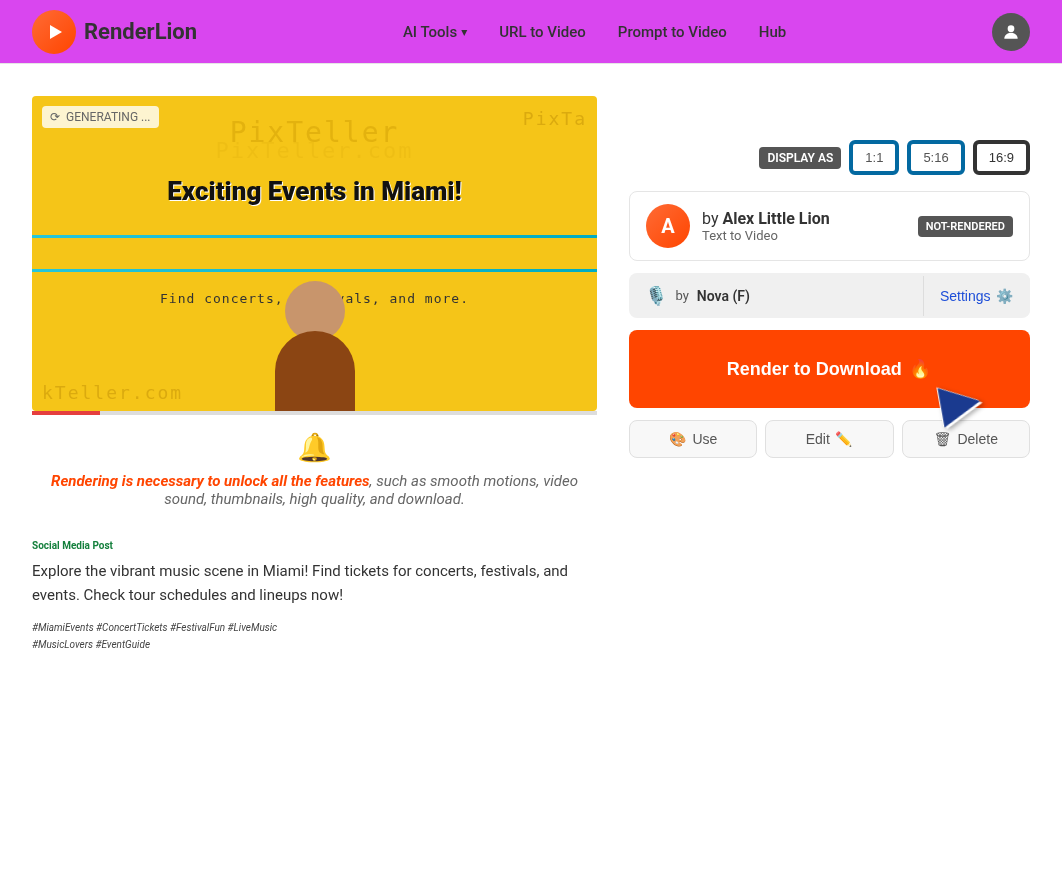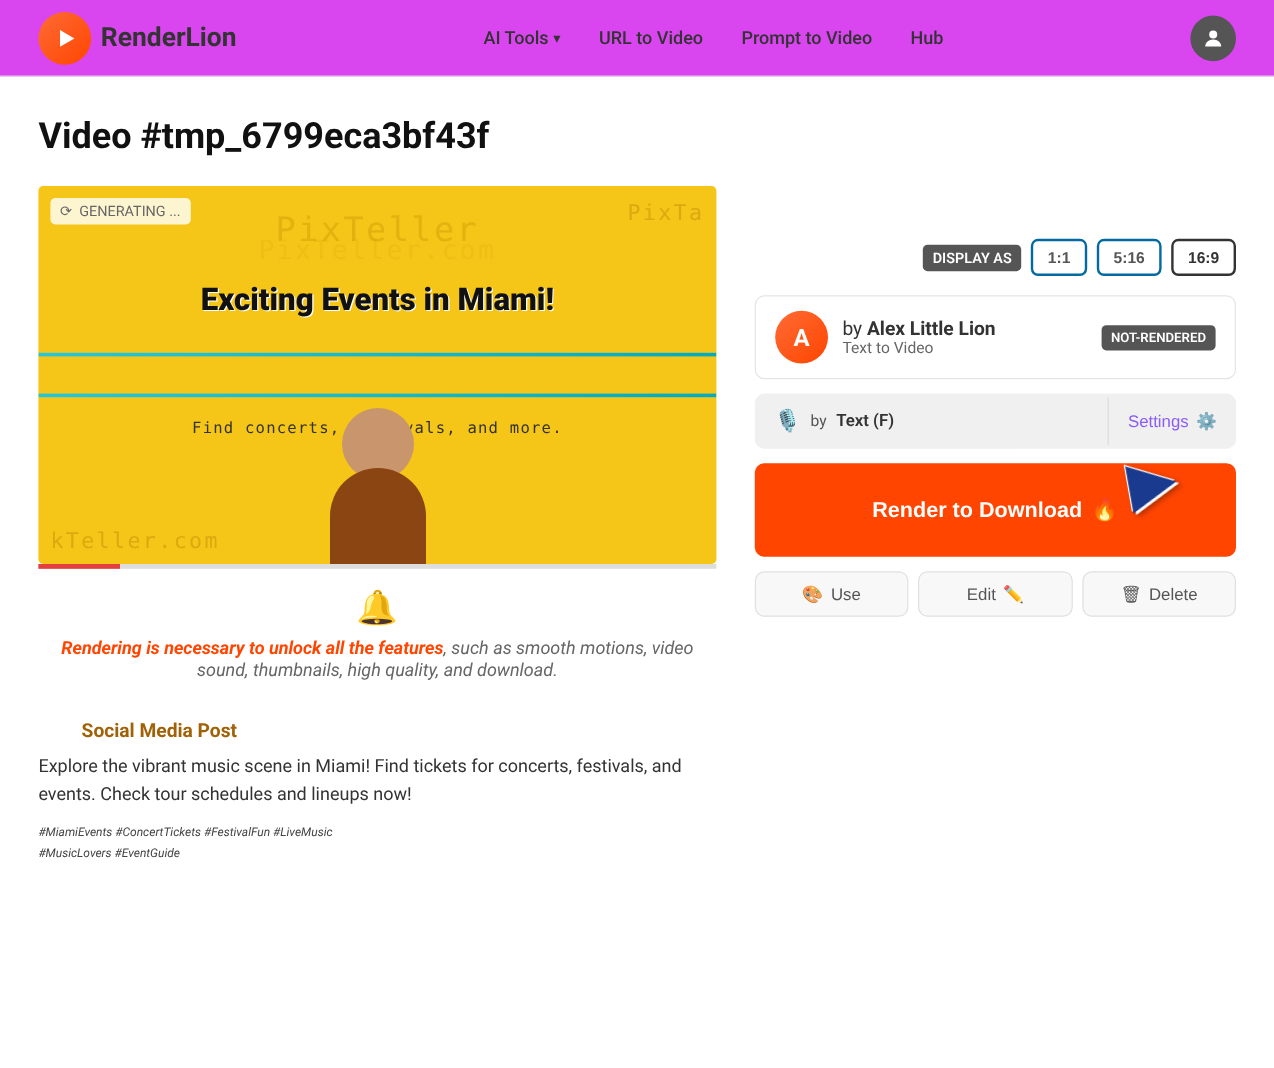--- a/index.html
+++ b/index.html
@@ -87,38 +87,38 @@
 
     
     .notice-area { text-align: center; margin-top: 16px; }
     .bell-icon { font-size: 28px; color: #ff4500; }
     .notice-text { margin-top: 8px; font-size: 15px; }
     .notice-text strong { color: #ff4500; font-style: italic; font-weight: 700; }
     .notice-text span { color: #666; font-style: italic; }
 
     
     .social-section { margin-top: 32px; }
-    .social-title { font-size: 16px; font-weight: 700; color: #a16207; margin-bottom: 8px; margin-left: 36px; }
+    .social-title { font-size: 10px; font-weight: 700; color: #15803d; margin-bottom: 8px; }
     .social-body { font-size: 15px; color: #333; line-height: 1.6; margin-bottom: 12px; }
     .social-tags { font-size: 10px; color: #444; line-height: 1.7; font-style: italic; }
 
     
     .info-panel { flex: 1; min-width: 0; }
 
     
     .display-controls {
       display: flex; align-items: center; gap: 8px; justify-content: flex-end; margin-bottom: 16px; margin-top: 44px;
     }
     .display-label {
       font-size: 12px; font-weight: 600; color: #fff; background: #555;
       padding: 4px 8px; border-radius: 4px;
     }
     .ratio-btn {
-      padding: 6px 12px; border: 2px solid #0369a1; border-radius: 6px;
-      background: #fff; cursor: pointer; font-size: 13px; font-weight: 700; color: #555;
+      padding: 6px 12px; border: 4px solid #0369a1; border-radius: 6px;
+      background: #fff; cursor: pointer; font-size: 13px; font-weight: 400; color: #555;
     }
     .ratio-btn.active {
       border-color: #333; color: #333;
     }
 
     
     .author-card {
       display: flex; align-items: center; gap: 12px;
       padding: 12px 16px; background: #fff; border: 1px solid #e5e5e5; border-radius: 8px;
       margin-bottom: 12px;
@@ -145,21 +145,21 @@
     .voice-left {
       flex: 1; display: flex; align-items: center; gap: 8px;
       padding: 12px 16px;
     }
     .mic-icon { font-size: 18px; color: #555; }
     .voice-by { font-size: 13px; color: #555; }
     .voice-name { font-size: 14px; font-weight: 600; color: #333; }
     .settings-btn {
       padding: 12px 16px; background: #f0f0f0; border: none; border-left: 1px solid #ddd;
       cursor: pointer; display: flex; align-items: center; gap: 6px;
-      font-size: 14px; font-weight: 500; color: #8b5cf6;
+      font-size: 14px; font-weight: 500; color: #1d4ed8;
     }
 
     
     .render-btn {
       width: 100%; padding: 28px; background: #ff4500;
       border: none; border-radius: 8px; cursor: pointer;
       font-size: 18px; font-weight: 700; color: white;
       display: flex; align-items: center; justify-content: center; gap: 8px;
       margin-bottom: 12px;
     }
@@ -208,21 +208,20 @@
   </div>
   <div class="nav-user">
     <svg width="20" height="20" viewBox="0 0 24 24" fill="white">
       <circle cx="12" cy="8" r="4"></circle>
       <path d="M4 20c0-4 3.6-7 8-7s8 3 8 7" fill="white"></path>
     </svg>
   </div>
 </nav>
 
 <div class="page">
-  <h1 class="page-title">Video #tmp_6799eca3bf43f</h1>
 
   <div class="content-row">
 
     <div class="video-preview">
 
       <div class="video-container">
 
         <div class="generating-badge">
           <span class="spin-icon">⟳</span>
           <span>GENERATING ...</span>
@@ -288,21 +287,21 @@
           </div>
           <div class="author-type">Text to Video</div>
         </div>
         <div class="not-rendered-badge">NOT-RENDERED</div>
       </div>
 
       <div class="voice-row">
         <div class="voice-left">
           <span class="mic-icon">🎙️</span>
           <span class="voice-by">by</span>
-          <span class="voice-name">Text (F)</span>
+          <span class="voice-name">Nova (F)</span>
         </div>
         <button class="settings-btn">
           <span>Settings</span>
           <span>⚙️</span>
         </button>
       </div>
 
       <button class="render-btn">
         <span>Render to Download</span>
         <span>🔥</span>

